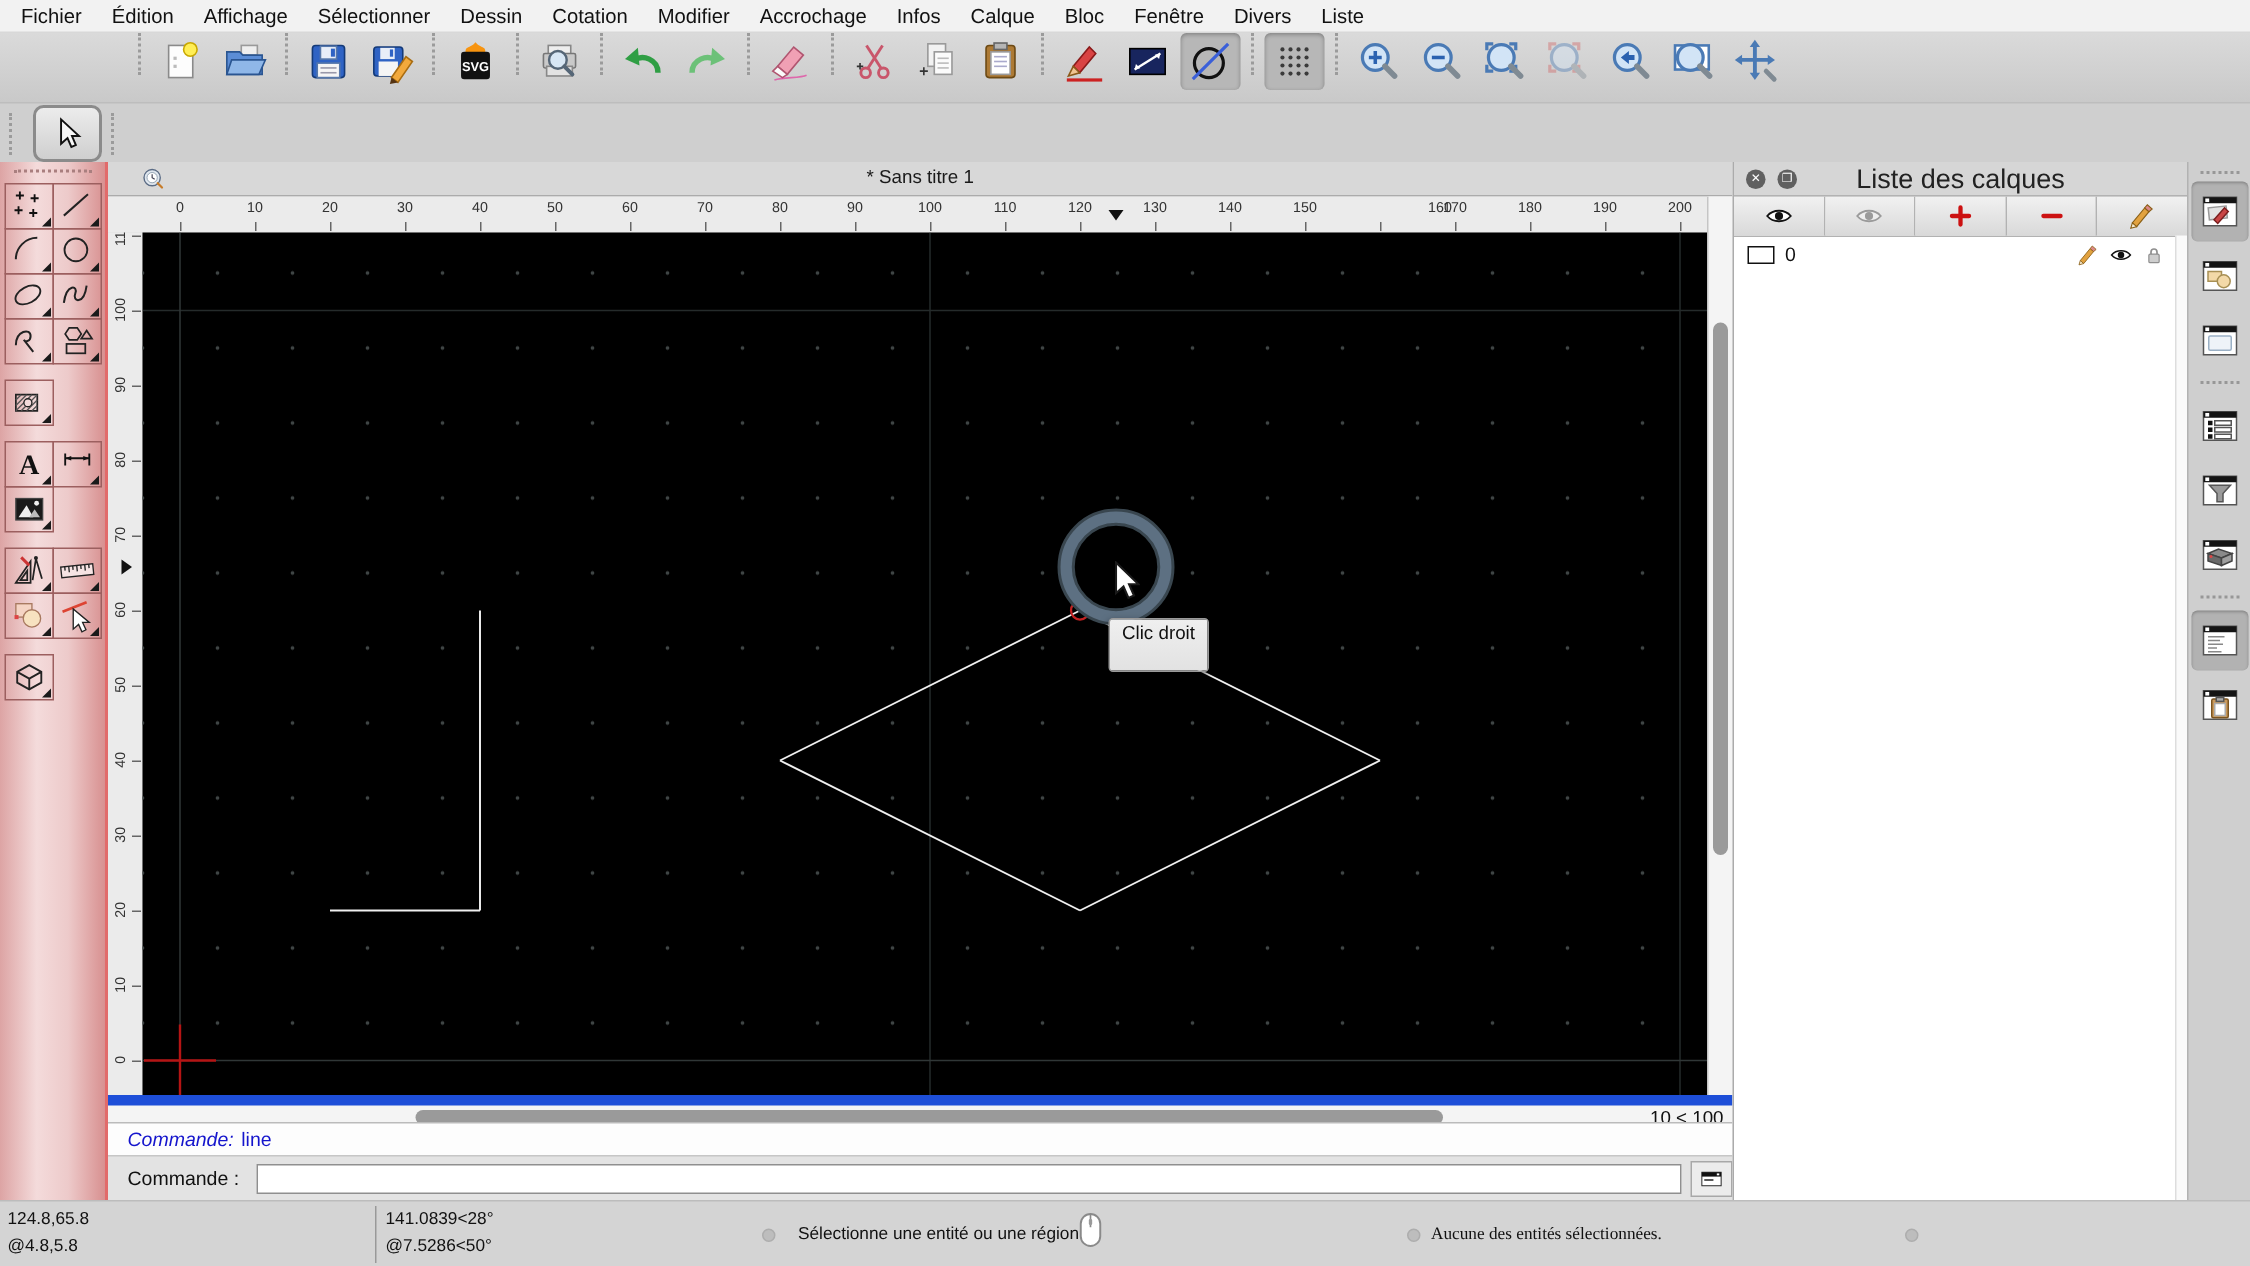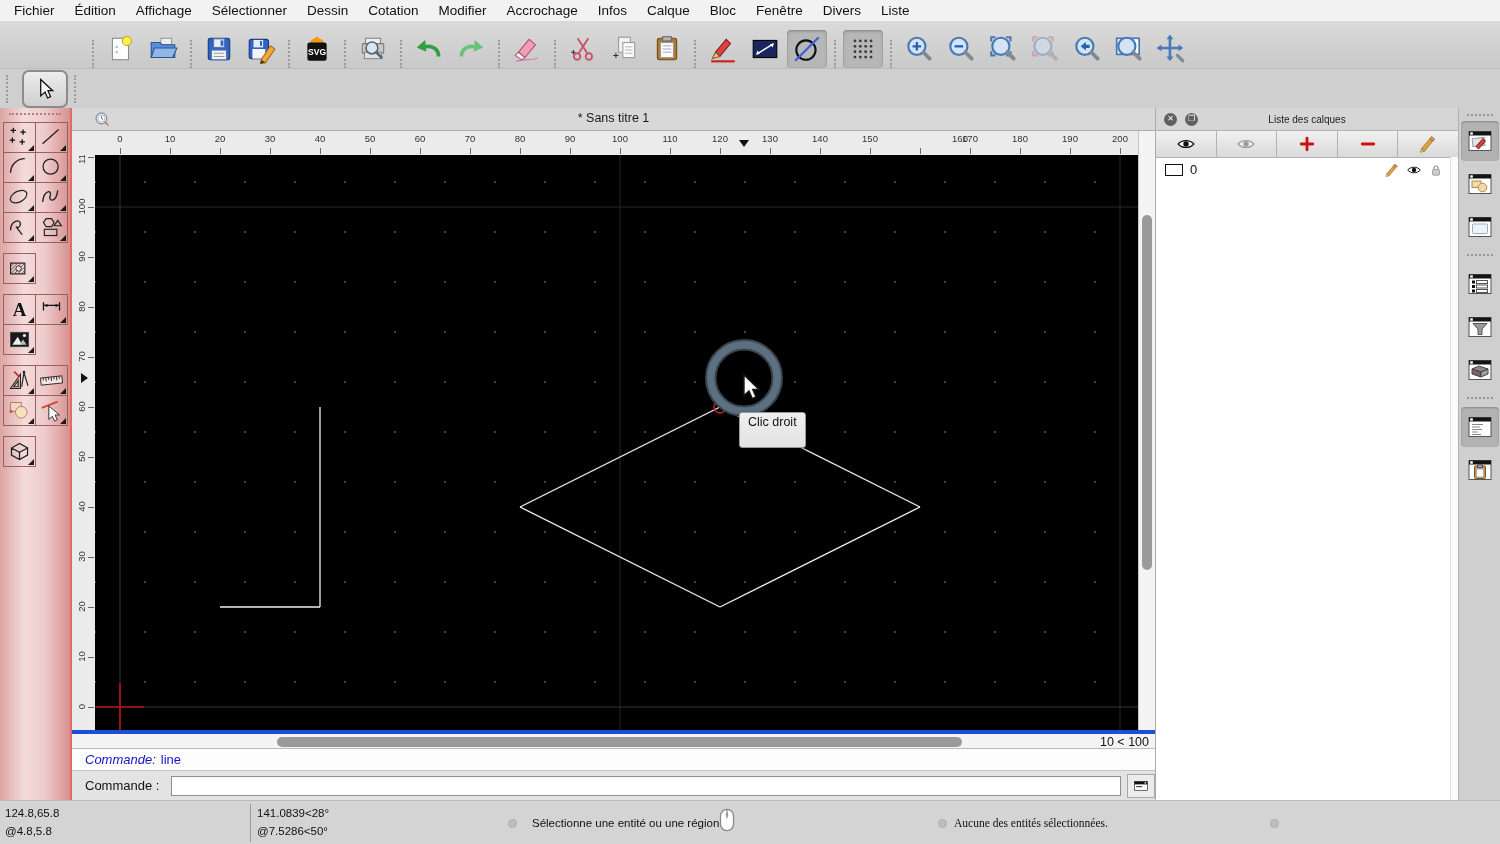--- a/index.html
+++ b/index.html
@@ -8,21 +8,21 @@
   .abs{position:absolute;}
 
   
   #menubar{left:0;top:0;width:1500px;height:22px;background:#f2f2f2;display:flex;
            align-items:center;font-size:13.5px;border-bottom:1px solid #d8d8d8;box-sizing:border-box;}
   .menu-item{padding:0 10px;white-space:nowrap;}
   .menu-item:first-child{margin-left:4px;}
 
   
   #toolbar{left:0;top:22px;width:1500px;height:46px;background:linear-gradient(#dadada,#c9c9c9);
-           display:flex;align-items:flex-end;padding-left:86px;box-sizing:border-box;}
+           display:flex;align-items:flex-start;padding-left:86px;box-sizing:border-box;}
   .dots-v{width:0;height:28px;border-left:2px dotted #9b9b9b;margin:0 6px;}
   .tb-btn{width:40px;height:38px;display:flex;align-items:center;justify-content:center;border-radius:4px;margin:0 1px;}
   .tb-btn svg{width:30px;height:30px;}
   .tb-btn.pressed{background:#b7b7b7;box-shadow:inset 0 1px 3px rgba(0,0,0,.3);}
   .tb-btn.disabled{opacity:.45;}
 
   
   #subtoolbar{left:0;top:68px;width:1500px;height:40px;background:#cfcfcf;border-top:1px solid #bdbdbd;
               display:flex;align-items:center;box-sizing:border-box;}
   .sub-btn{margin-left:8px;width:42px;height:34px;border:2px solid #8b8b8b;border-radius:7px;
@@ -62,21 +62,21 @@
           background-image:radial-gradient(circle,#3f4545 1.2px,transparent 1.4px);
           background-size:50px 50px;background-position:25px 2px;overflow:hidden;}
   #canvas-svg{position:absolute;left:0;top:0;}
   #cursor-arrow{position:absolute;width:17px;height:26px;}
   #cursor-tooltip{position:absolute;background:linear-gradient(#efefef,#e2e2e2);border:1px solid #9a9a9a;
           border-radius:3px;padding:2px 8px 18px;font-size:12.5px;color:#111;box-shadow:0 2px 5px rgba(0,0,0,.5);white-space:nowrap;}
 
   
   #vscroll{left:1138px;top:131px;width:17px;height:599px;background:#f4f4f4;border-left:1px solid #c5c5c5;box-sizing:border-box;}
   #vscroll-thumb{position:absolute;left:3px;top:84px;width:10px;height:355px;background:#9a9a9a;border-radius:5px;}
-  #hscrollrow{left:72px;top:730px;width:1083px;height:18px;background:#f4f4f4;border-top:4px solid #1d4ed8;box-sizing:border-box;}
+  #hscrollrow{left:72px;top:730px;width:1083px;height:18px;background:#f4f4f4;border-top:7px solid #1d4ed8;box-sizing:border-box;}
   #hscroll-thumb{position:absolute;left:205px;top:3px;width:685px;height:10px;background:#9a9a9a;border-radius:5px;}
   #grid-status{position:absolute;right:6px;top:1px;font-size:12.5px;color:#111;}
 
   
   #cmd-history{left:72px;top:748px;width:1083px;height:22px;background:#fdfdfd;border-top:1px solid #bbb;
                display:flex;align-items:center;font-size:13px;color:#1414cc;padding-left:13px;box-sizing:border-box;}
   #cmd-history .it{font-style:italic;margin-right:5px;}
   #cmd-row{left:72px;top:770px;width:1083px;height:30px;background:#e3e3e3;border-top:1px solid #c6c6c6;
            display:flex;align-items:center;box-sizing:border-box;}
   #cmd-label{margin-left:13px;font-size:13px;color:#111;white-space:nowrap;}
@@ -85,21 +85,21 @@
   #cmd-winbtn{margin-left:6px;width:26px;height:22px;border:1px solid #a8a8a8;background:#ececec;
               display:flex;align-items:center;justify-content:center;}
   #cmd-winbtn svg{width:18px;height:18px;}
 
   
   #layers-panel{left:1155px;top:108px;width:303px;height:692px;background:#fff;border-left:1px solid #ababab;box-sizing:border-box;}
   #lp-titlebar{height:22px;background:#d6d6d6;border-bottom:1px solid #b2b2b2;position:relative;
                display:flex;align-items:center;}
   .lp-circle{width:13px;height:13px;border-radius:50%;background:#606060;color:#fff;display:flex;
              align-items:center;justify-content:center;font-size:8px;margin-left:8px;line-height:1;}
-  #lp-title{position:absolute;left:0;right:0;text-align:center;font-size:10px;color:#222;}
+  #lp-title{position:absolute;left:0;right:0;text-align:center;font-size:18px;color:#222;}
   #lp-toolbar{height:26px;display:flex;border-bottom:1px solid #b2b2b2;}
   .lp-btn{flex:1;border-right:1px solid #b2b2b2;background:linear-gradient(#f1f1f1,#d9d9d9);
           display:flex;align-items:center;justify-content:center;}
   .lp-btn:last-child{border-right:none;}
   .lp-btn svg{width:20px;height:20px;}
   #layer-row{height:23px;display:flex;align-items:center;font-size:13px;}
   #layer-swatch{width:16px;height:10px;border:1.5px solid #111;background:#fff;margin:0 7px 0 9px;}
   #layer-row .right{margin-left:auto;display:flex;align-items:center;gap:6px;padding-right:14px;}
   #layer-row .right svg{width:16px;height:16px;}
   #lp-scrollstrip{position:absolute;right:0;top:49px;bottom:0;width:7px;background:#fafafa;border-left:1px solid #ddd;}

